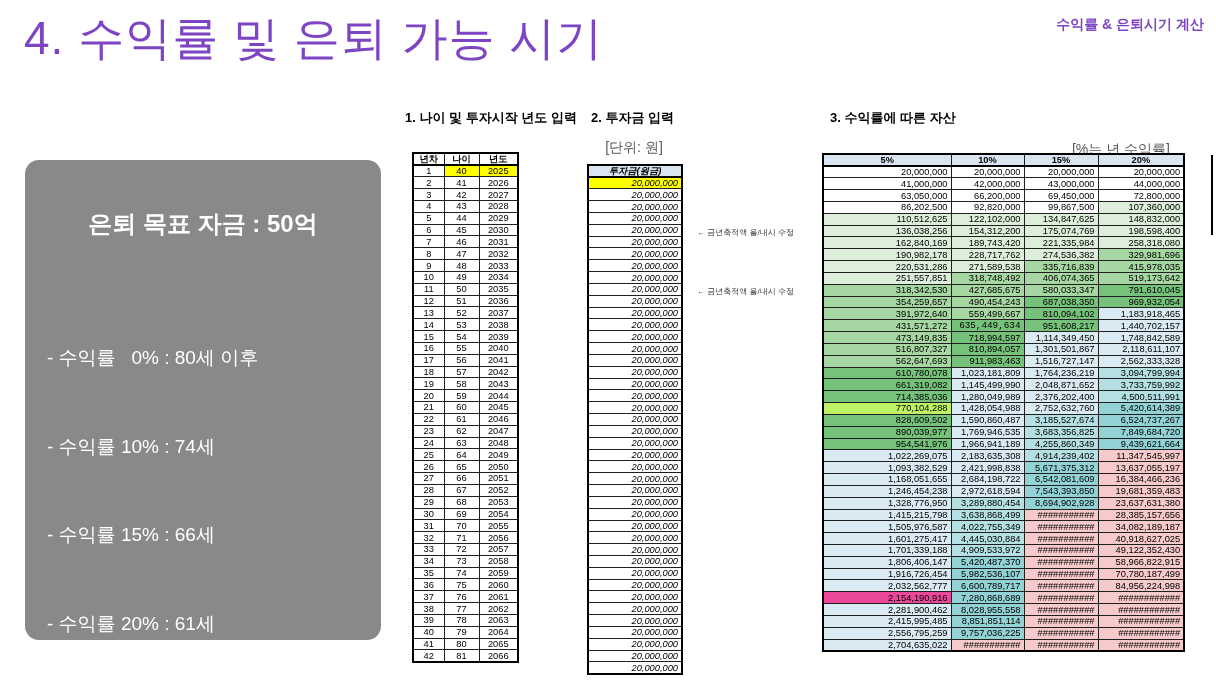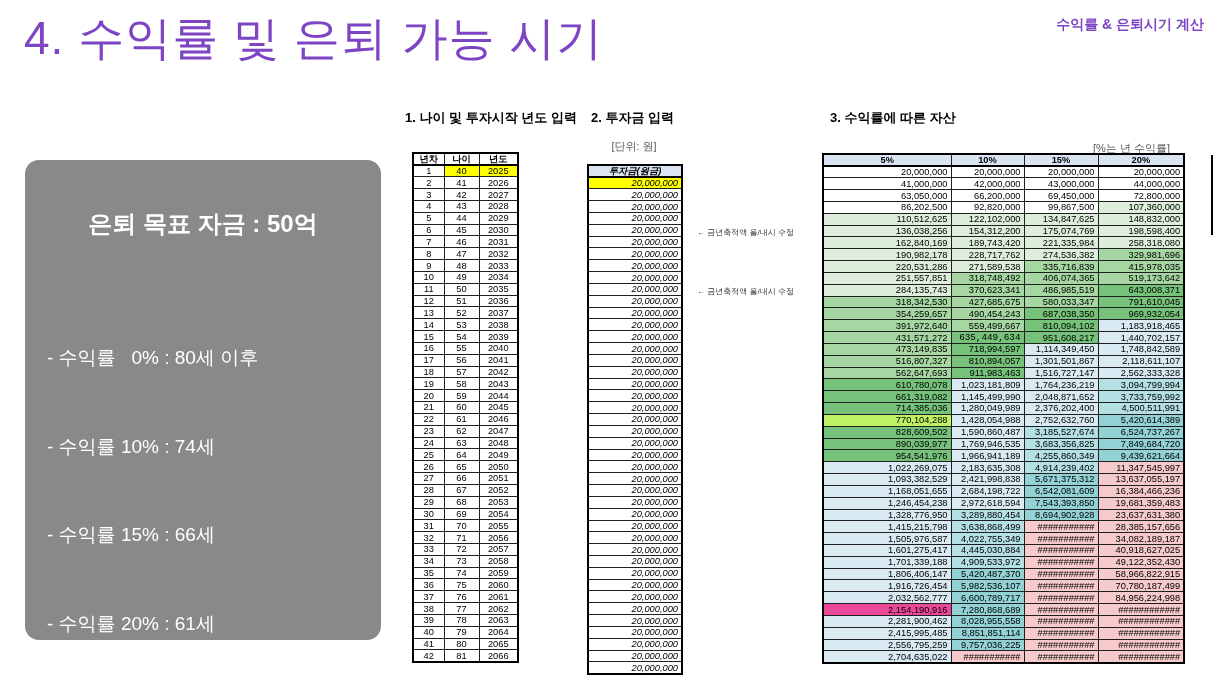--- a/index.html
+++ b/index.html
@@ -25,21 +25,21 @@
     background:#898989; border-radius:14px; color:#fff;
   }
   .summary-title { margin-top:48px; text-align:center; font-size:24px; font-weight:bold; white-space:pre; }
   .summary-bullets { margin-top:44px; margin-left:22px; font-size:19px; line-height:29.5px; white-space:pre; }
   .section-label {
     position:absolute; top:109px; font-size:13px; font-weight:bold; white-space:nowrap;
   }
   #section1 { left:405px; width:187px; overflow:hidden; }
   #section2 { left:591px; }
   #section3 { left:830px; }
-  .small-note { position:absolute; font-size:11px; color:#595959; white-space:nowrap; }
+  .small-note { position:absolute; font-size:14px; color:#595959; white-space:nowrap; }
   #unit-note   { left:587px; top:139px; width:94px;  text-align:center; }
   #yield-note  { left:1058px; top:141px; width:112px; text-align:right; }
   table { border-collapse:collapse; table-layout:fixed; position:absolute; background:#fff; }
   th, td {
     border:1px solid #1f1f1f; height:11.83px; padding:0 3px;
     font-size:9.3px; line-height:10px; overflow:hidden; white-space:nowrap;
   }
   table { border:2px solid #000; }
   thead th { border-bottom:2px solid #000; font-weight:bold; text-align:center; }
   #age-table    { left:412px; top:152px; }
@@ -513,26 +513,20 @@
         <td style="background: rgb(166, 214, 162);">335,716,839</td>
         <td style="background: rgb(166, 214, 162);">415,978,035</td>
       </tr>
       <tr>
         <td style="background: rgb(221, 239, 219);">251,557,851</td>
         <td style="background: rgb(166, 214, 162);">318,748,492</td>
         <td style="background: rgb(166, 214, 162);">406,074,365</td>
         <td style="background: rgb(166, 214, 162);">519,173,642</td>
       </tr>
       <tr>
-        <td style="background: rgb(221, 239, 219);">284,135,743</td>
-        <td style="background: rgb(166, 214, 162);">370,623,341</td>
-        <td style="background: rgb(166, 214, 162);">486,985,519</td>
-        <td style="background: rgb(118, 194, 122);">643,008,371</td>
-      </tr>
-      <tr>
         <td style="background: rgb(166, 214, 162);">318,342,530</td>
         <td style="background: rgb(166, 214, 162);">427,685,675</td>
         <td style="background: rgb(166, 214, 162);">580,033,347</td>
         <td style="background: rgb(118, 194, 122);">791,610,045</td>
       </tr>
       <tr>
         <td style="background: rgb(166, 214, 162);">354,259,657</td>
         <td style="background: rgb(166, 214, 162);">490,454,243</td>
         <td style="background: rgb(118, 194, 122);">687,038,350</td>
         <td style="background: rgb(118, 194, 122);">969,932,054</td>

